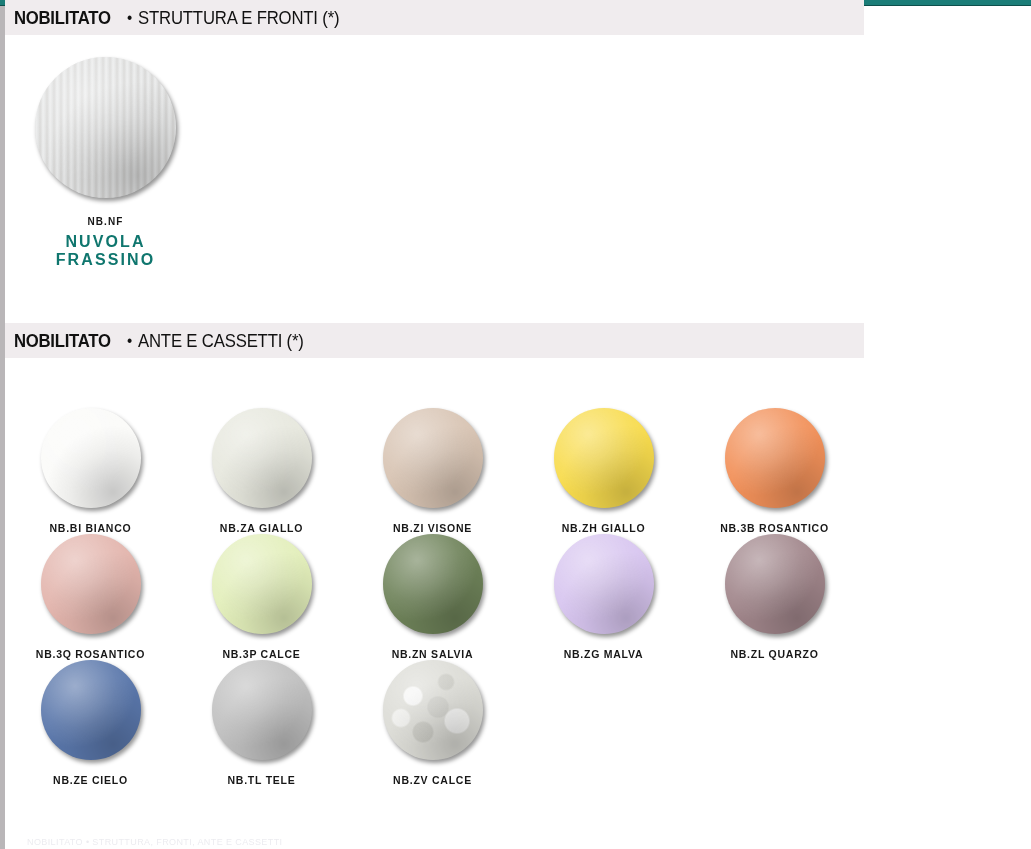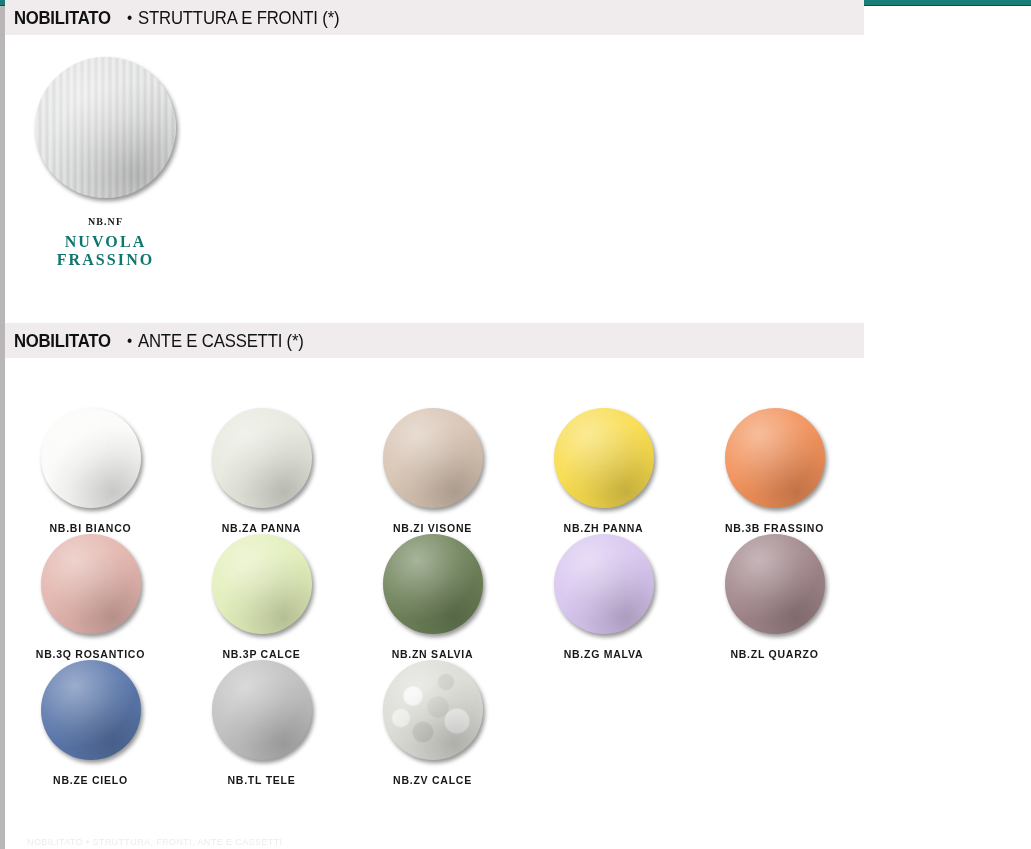--- a/index.html
+++ b/index.html
@@ -76,21 +76,20 @@
     transform-origin: left center;
   }
 
   
   .grid {
     display: flex;
     flex-wrap: wrap;
   }
   #struttura-grid {
     padding: 22px 0 0 14px;
-    font-family: Liberation Serif, serif;
   }
   #ante-grid {
     padding: 18px 0 0 0;
     margin-top: 32px;
   }
 
   .cell {
     text-align: center;
   }
   .cell-lg { width: 173px; }
@@ -245,39 +244,39 @@
         <div class="cell cell-sm">
           <div class="disc-wrap">
             <div class="disc disc-sm" style="background: rgb(251, 251, 249);"></div>
           </div>
           <div class="label-sm">NB.BI BIANCO</div>
         </div>
         <div class="cell cell-sm">
           <div class="disc-wrap">
             <div class="disc disc-sm" style="background: rgb(231, 232, 222);"></div>
           </div>
-          <div class="label-sm">NB.ZA PANNA</div>
+          <div class="label-sm">NB.ZA GIALLO</div>
         </div>
         <div class="cell cell-sm">
           <div class="disc-wrap">
             <div class="disc disc-sm" style="background: rgb(216, 196, 179);"></div>
           </div>
           <div class="label-sm">NB.ZI VISONE</div>
         </div>
         <div class="cell cell-sm">
           <div class="disc-wrap">
             <div class="disc disc-sm" style="background: rgb(248, 220, 78);"></div>
           </div>
-          <div class="label-sm">NB.ZH PANNA</div>
+          <div class="label-sm">NB.ZH GIALLO</div>
         </div>
         <div class="cell cell-sm">
           <div class="disc-wrap">
             <div class="disc disc-sm" style="background: rgb(242, 145, 90);"></div>
           </div>
-          <div class="label-sm">NB.3B FRASSINO</div>
+          <div class="label-sm">NB.3B ROSANTICO</div>
         </div>
         <div class="cell cell-sm">
           <div class="disc-wrap">
             <div class="disc disc-sm" style="background: rgb(227, 181, 173);"></div>
           </div>
           <div class="label-sm">NB.3Q ROSANTICO</div>
         </div>
         <div class="cell cell-sm">
           <div class="disc-wrap">
             <div class="disc disc-sm" style="background: rgb(227, 239, 187);"></div>

